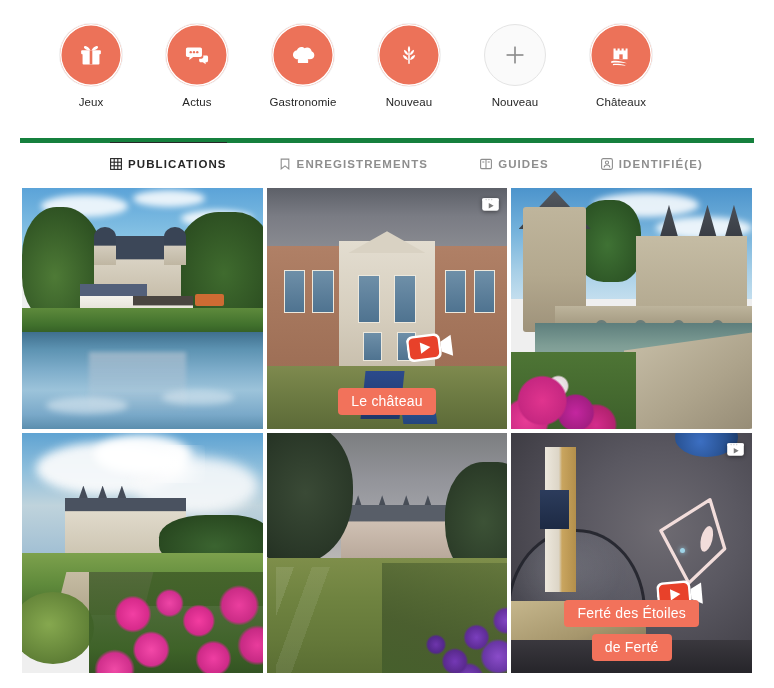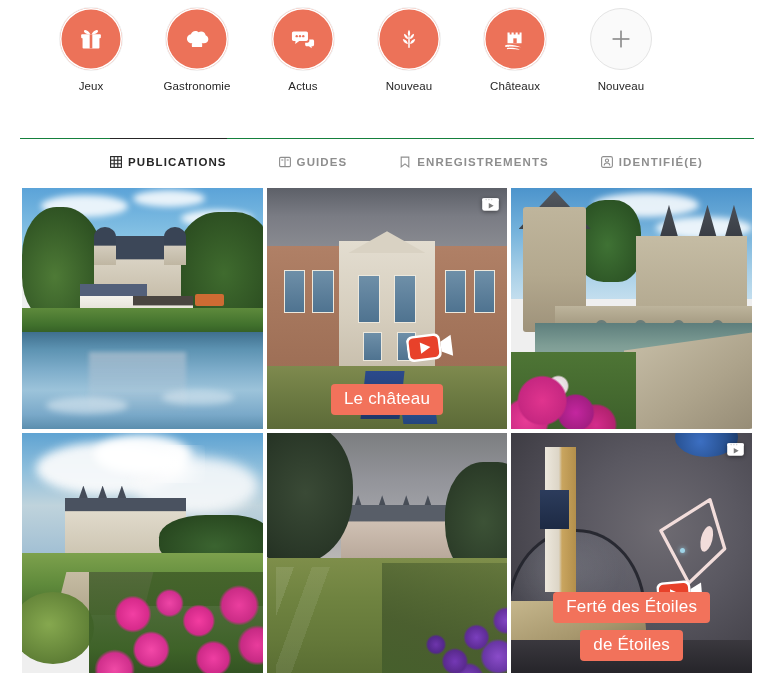--- a/index.html
+++ b/index.html
@@ -9,21 +9,21 @@
     width: 774px; height: 688px;
     background: #ffffff;
     font-family: "Liberation Sans", sans-serif;
     overflow: hidden;
   }
 
   
   .highlights-row {
     display: flex;
     align-items: flex-start;
-    padding: 8px 0 0 0;
+    padding: 24px 0 0 0;
     height: 132px;
   }
   .highlight {
     width: 106px;
     display: flex;
     flex-direction: column;
     align-items: center;
     cursor: pointer;
   }
   .highlight:first-child { margin-left: 38px; }
@@ -44,21 +44,21 @@
     margin-top: 10px;
     font-size: 11.5px;
     color: #262626;
     letter-spacing: .1px;
     text-align: center;
     white-space: nowrap;
   }
 
   
   .tabs-wrap {
-    border-top: 1px solid #15803d;
+    border-top: 5px solid #15803d;
     margin: 6px 20px 0 20px;
     display: flex;
     justify-content: flex-start;
     height: 48px;
   }
   .tab {
     display: flex;
     align-items: center;
     gap: 6px;
     height: 100%;
@@ -126,21 +126,21 @@
     display: flex;
     flex-direction: column;
     align-items: center;
     gap: 7px;
   }
   .chips.c2 { bottom: 14px; }
   .chips.c6 { bottom: 12px; }
   .chip {
     background: #F2725B;
     color: #ffffff;
-    font-size: 17px;
+    font-size: 14px;
     padding: 5px 13px 6px 13px;
     border-radius: 4px;
     white-space: nowrap;
     letter-spacing: .2px;
   }
   .cloud { position:absolute; background:rgba(255,255,255,.85); border-radius:50%; filter: blur(3px); }
 
   
   .t1-sky    { position:absolute; left:0; right:0; top:0; height:36%; background:linear-gradient(180deg,#5BA3D8 0%,#86C2E4 55%,#B8D9EC 100%); }
   .t1-trees  { position:absolute; left:0; top:8%; width:34%; height:48%; background:radial-gradient(ellipse at 40% 60%,#4E7A36 0%,#2F5323 70%,#24401B 100%); border-radius:42% 50% 30% 40%; }
@@ -252,83 +252,83 @@
         </svg>
       </span>
     </div>
     <div class="hl-label">Jeux</div>
   </div>
 
   <div class="highlight">
     <div class="hl-ring">
       <span>
         <svg width="30" height="30" viewBox="0 0 32 32" fill="#fff">
-          <path d="M10.5 20.5c-3 0-5.2-2.1-5.2-4.9 0-2.5 1.8-4.4 4.2-4.7.6-2 2.5-3.4 4.8-3.4 1.3 0 2.5.5 3.4 1.2.8-.5 1.7-.8 2.7-.8 2.5 0 4.5 1.8 4.8 4.1 1.8.7 2.9 2.3 2.9 4.2 0 2.6-2.1 4.3-4.9 4.3z"></path>
-          <rect x="10.5" y="20.2" width="11" height="4.4" rx="1"></rect>
-        </svg>
-      </span>
-    </div>
-    <div class="hl-label">Gastronomie</div>
-  </div>
-
-  <div class="highlight">
-    <div class="hl-ring">
-      <span>
-        <svg width="30" height="30" viewBox="0 0 32 32" fill="#fff">
           <path d="M6 8h13.5c1 0 1.8.8 1.8 1.8v6.4c0 1-.8 1.8-1.8 1.8H12l-4.3 3.2.3-3.2H6c-1 0-1.8-.8-1.8-1.8V9.8C4.2 8.8 5 8 6 8z"></path>
           <circle cx="9.3" cy="13" r="1.25" fill="#EC7259"></circle>
           <circle cx="12.8" cy="13" r="1.25" fill="#EC7259"></circle>
           <circle cx="16.3" cy="13" r="1.25" fill="#EC7259"></circle>
           <path d="M22.6 16.4h3.6c.9 0 1.6.7 1.6 1.6v4c0 .9-.7 1.6-1.6 1.6h-1.1l.2 2.3-3-2.3h-2.4c-.9 0-1.6-.7-1.6-1.6v-2.1h2.5c1.1 0 2-.9 2-2z"></path>
         </svg>
       </span>
     </div>
     <div class="hl-label">Actus</div>
+  </div>
+
+  <div class="highlight">
+    <div class="hl-ring">
+      <span>
+        <svg width="30" height="30" viewBox="0 0 32 32" fill="#fff">
+          <path d="M10.5 20.5c-3 0-5.2-2.1-5.2-4.9 0-2.5 1.8-4.4 4.2-4.7.6-2 2.5-3.4 4.8-3.4 1.3 0 2.5.5 3.4 1.2.8-.5 1.7-.8 2.7-.8 2.5 0 4.5 1.8 4.8 4.1 1.8.7 2.9 2.3 2.9 4.2 0 2.6-2.1 4.3-4.9 4.3z"></path>
+          <rect x="10.5" y="20.2" width="11" height="4.4" rx="1"></rect>
+        </svg>
+      </span>
+    </div>
+    <div class="hl-label">Gastronomie</div>
   </div>
 
   <div class="highlight">
     <div class="hl-ring">
       <span>
         <svg width="30" height="30" viewBox="0 0 32 32" fill="#fff">
           <path d="M16 6c1.7 2.3 1.7 5.2 0 7.6-1.7-2.4-1.7-5.3 0-7.6z"></path>
           <path d="M10.6 10.3c2.6.8 4.3 3 4.5 5.8-2.7-.6-4.5-2.9-4.5-5.8z"></path>
           <path d="M21.4 10.3c0 2.9-1.8 5.2-4.5 5.8.2-2.8 1.9-5 4.5-5.8z"></path>
           <path d="M9.4 15.9c2.8.4 4.9 2.4 5.5 5.3-2.9-.3-5.1-2.3-5.5-5.3z"></path>
           <path d="M22.6 15.9c-.4 3-2.6 5-5.5 5.3.6-2.9 2.7-4.9 5.5-5.3z"></path>
           <rect x="15.2" y="13" width="1.6" height="12.5" rx=".8"></rect>
         </svg>
       </span>
     </div>
     <div class="hl-label">Nouveau</div>
   </div>
 
   <div class="highlight">
+    <div class="hl-ring new">
+      <span>
+        <svg width="30" height="30" viewBox="0 0 32 32">
+          <rect x="15.1" y="7" width="1.8" height="18" fill="#8e8e8e"></rect>
+          <rect x="7" y="15.1" width="18" height="1.8" fill="#8e8e8e"></rect>
+        </svg>
+      </span>
+    </div>
+    <div class="hl-label">Nouveau</div>
+  </div>
+
+  <div class="highlight">
     <div class="hl-ring">
       <span>
         <svg width="30" height="30" viewBox="0 0 32 32" fill="#fff">
           <path d="M8 9h2.3v2.1h2V9h2.3v2.1h2V9h2.3v2.1h2V9H23v11.4H8z"></path>
           <rect x="14.2" y="15.3" width="3.6" height="5.1" fill="#EC7259"></rect>
           <path d="M5.6 22.6c5.6-1 11.3-.2 16.8 2.3-5.7-.8-11.3-1.4-16.8-.4z"></path>
           <path d="M7.4 25.6c4.8-.6 9.6 0 14.3 1.8-4.8-.5-9.6-1-14.3-.5z"></path>
         </svg>
       </span>
     </div>
     <div class="hl-label">Châteaux</div>
-  </div>
-
-  <div class="highlight">
-    <div class="hl-ring new">
-      <span>
-        <svg width="30" height="30" viewBox="0 0 32 32">
-          <rect x="15.1" y="7" width="1.8" height="18" fill="#8e8e8e"></rect>
-          <rect x="7" y="15.1" width="18" height="1.8" fill="#8e8e8e"></rect>
-        </svg>
-      </span>
-    </div>
-    <div class="hl-label">Nouveau</div>
   </div>
 </div>
 
 <div class="tabs-wrap">
 
   <div class="tab active">
     <span>
       <svg width="12" height="12" viewBox="0 0 12 12" fill="none" stroke="#262626" stroke-width="1.1">
         <rect x="0.6" y="0.6" width="10.8" height="10.8"></rect>
         <line x1="4.2" y1="0.6" x2="4.2" y2="11.4"></line>
@@ -337,36 +337,36 @@
         <line x1="0.6" y1="7.8" x2="11.4" y2="7.8"></line>
       </svg>
     </span>
     <span>PUBLICATIONS</span>
   </div>
 
 
   <div class="tab">
     <span>
       <svg width="12" height="12" viewBox="0 0 12 12" fill="none" stroke="#8e8e8e" stroke-width="1.1">
+        <path d="M2.2 1.1 h7.6 v9.8 L6 7.9 L2.2 10.9 Z"></path>
+      </svg>
+    </span>
+    <span>ENREGISTREMENTS</span>
+  </div>
+
+  <div class="tab">
+    <span>
+      <svg width="12" height="12" viewBox="0 0 12 12" fill="none" stroke="#8e8e8e" stroke-width="1.1">
         <rect x="0.6" y="1.4" width="10.8" height="9.2" rx="1"></rect>
         <line x1="6" y1="1.4" x2="6" y2="10.6"></line>
         <line x1="2.3" y1="4" x2="4.3" y2="4"></line>
         <line x1="7.7" y1="4" x2="9.7" y2="4"></line>
       </svg>
     </span>
     <span>GUIDES</span>
-  </div>
-
-  <div class="tab">
-    <span>
-      <svg width="12" height="12" viewBox="0 0 12 12" fill="none" stroke="#8e8e8e" stroke-width="1.1">
-        <path d="M2.2 1.1 h7.6 v9.8 L6 7.9 L2.2 10.9 Z"></path>
-      </svg>
-    </span>
-    <span>ENREGISTREMENTS</span>
   </div>
 
   <div class="tab">
     <span>
       <svg width="12" height="12" viewBox="0 0 12 12" fill="none" stroke="#8e8e8e" stroke-width="1.1">
         <rect x="0.6" y="0.6" width="10.8" height="10.8" rx="1.6"></rect>
         <circle cx="6" cy="4.6" r="1.6"></circle>
         <path d="M3.2 9.6 c0-1.7 1.3-2.6 2.8-2.6 s2.8 .9 2.8 2.6"></path>
       </svg>
     </span>
@@ -535,17 +535,17 @@
       <svg viewBox="0 0 46 32" width="46" height="32">
         <rect x="0" y="2" width="34" height="26" rx="6" fill="#ffffff"></rect>
         <rect x="2.4" y="4.4" width="29.2" height="21.2" rx="4.4" fill="#E8412A"></rect>
         <path d="M13.5 9.4 L23.5 15 L13.5 20.6 Z" fill="#ffffff"></path>
         <path d="M34 11 L45 5.4 V26.6 L34 21 Z" fill="#ffffff"></path>
       </svg>
     </span>
 
     <div class="chips c6">
       <span class="chip">Ferté des Étoiles</span>
-      <span class="chip">de Étoiles</span>
+      <span class="chip">de Ferté</span>
     </div>
   </div>
 
 </div>
 
 </body></html>

